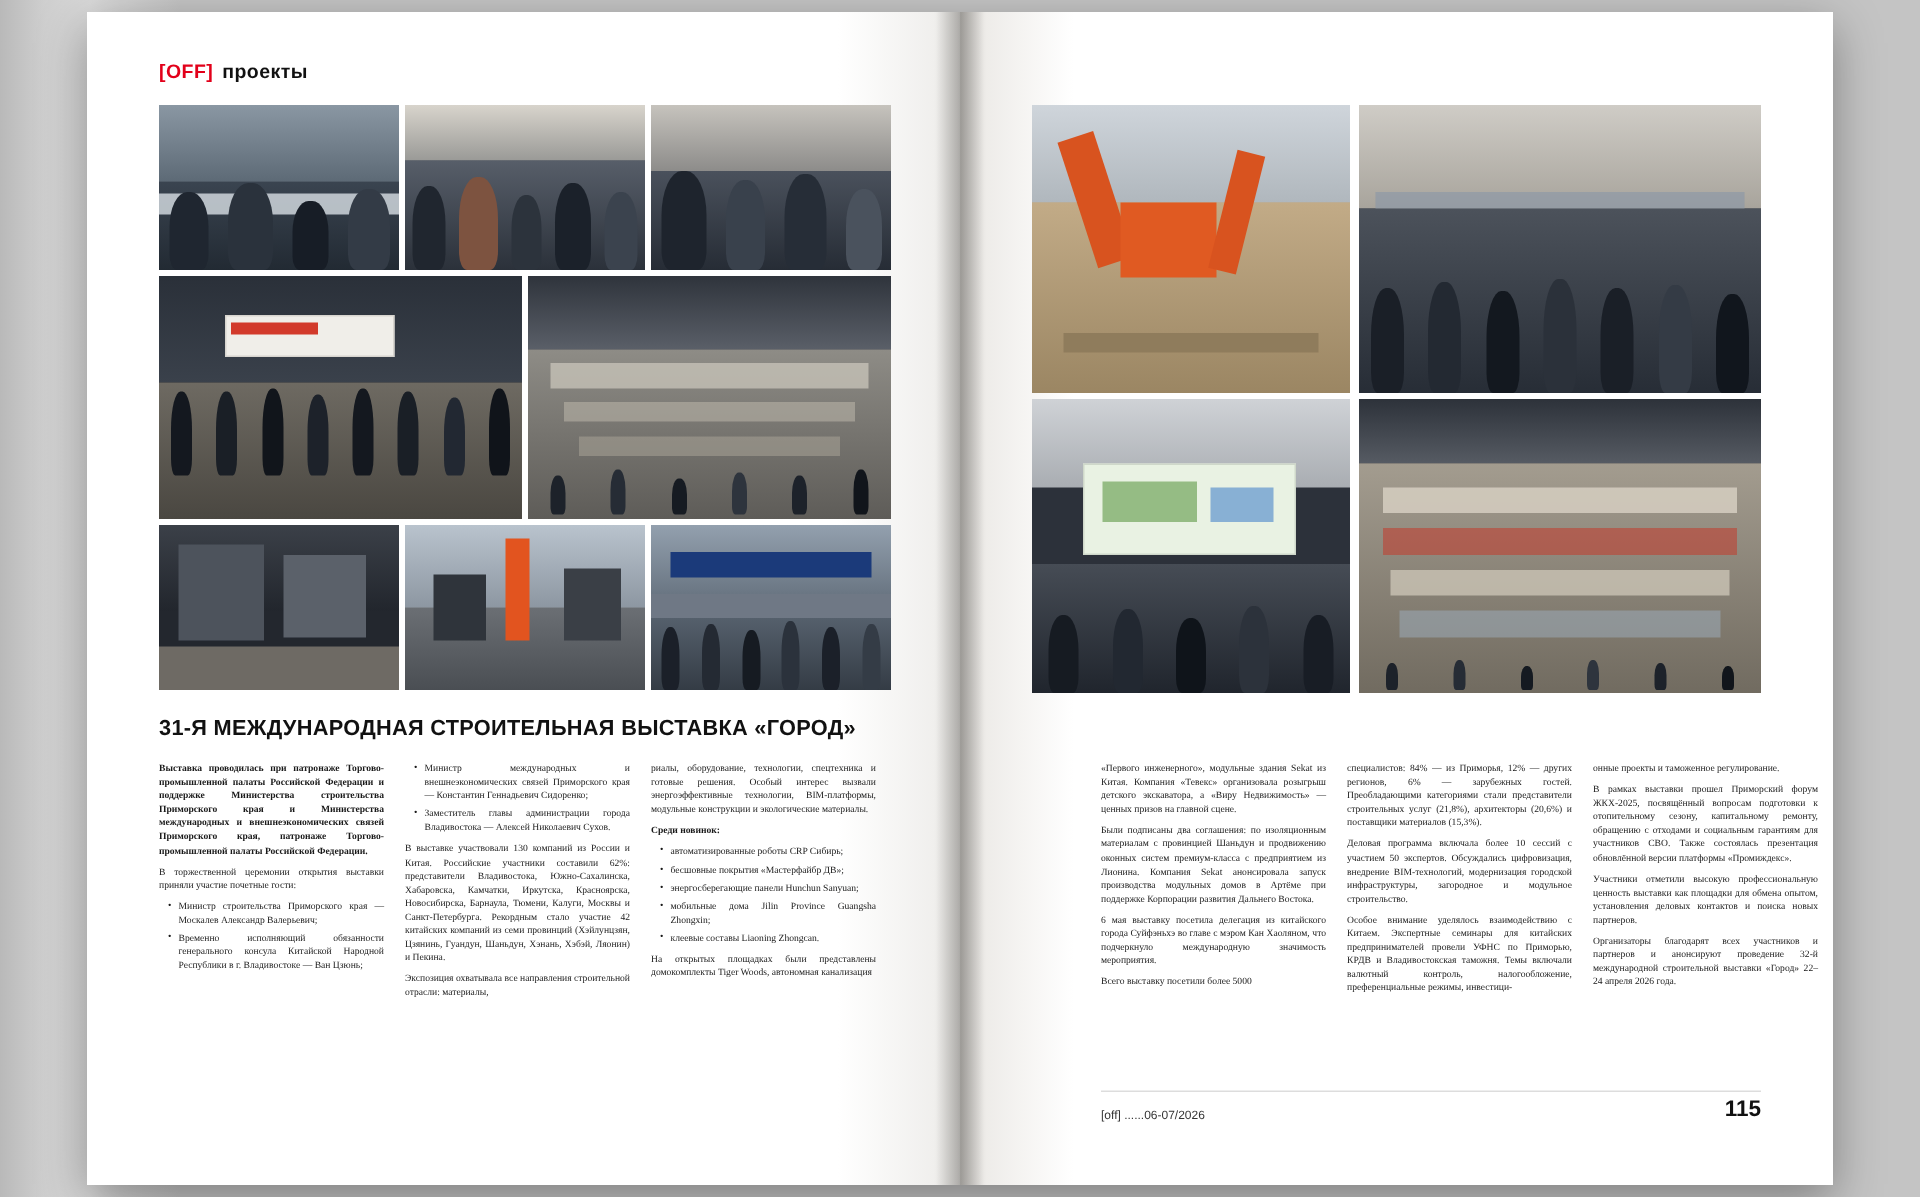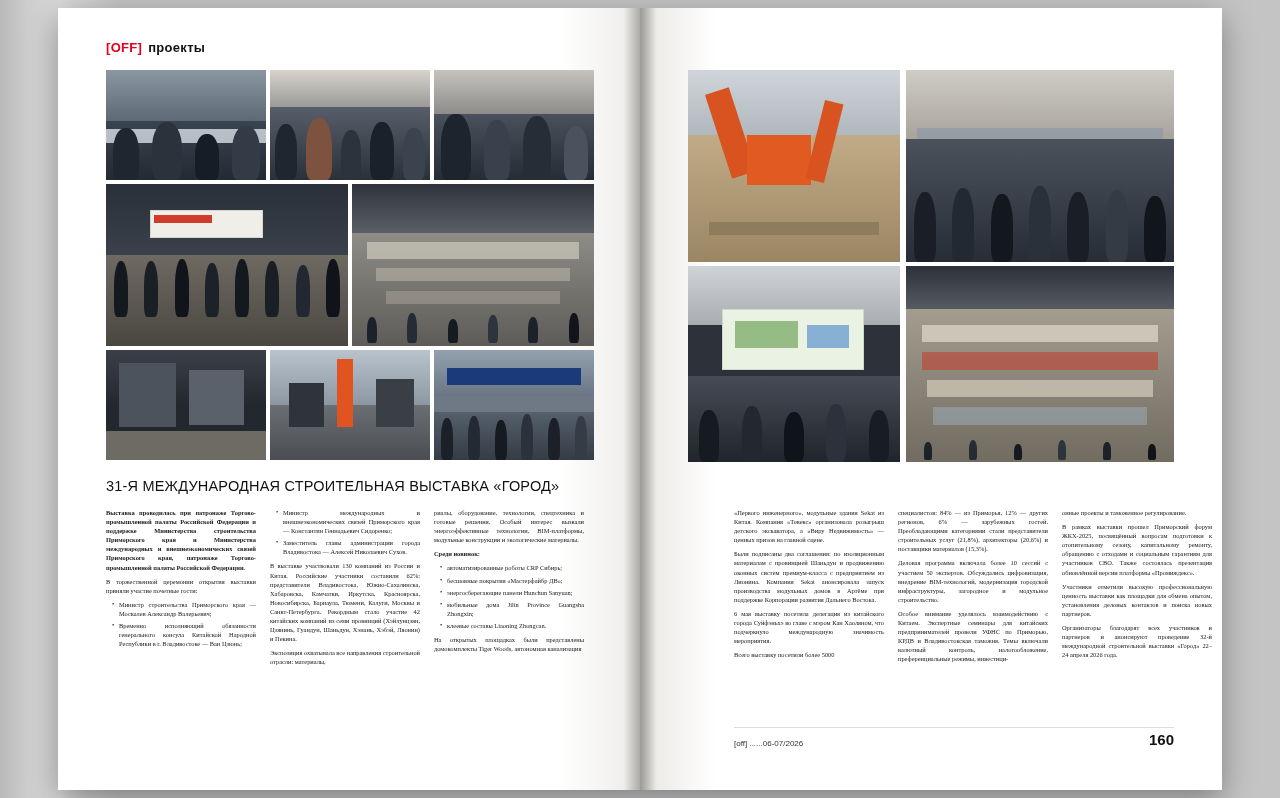--- a/index.html
+++ b/index.html
@@ -26,21 +26,21 @@
      pointer-events:none;}
   
   .hdr{position:absolute;left:48px;top:32px;font-family:"Liberation Sans",sans-serif;
        font-size:13px;font-weight:bold;letter-spacing:.3px;}
   .hdr .off{color:#e2001a;}
   .hdr .sec{color:#111;margin-left:6px;}
 
   
   .ph{position:absolute;background:#556;overflow:hidden;}
 
-  .title-h{position:absolute;font-family:"Liberation Sans",sans-serif;font-weight:normal;
+  .title-h{position:absolute;font-family:"Liberation Sans",sans-serif;font-weight:bold;
       font-size:14.5px;color:#111;letter-spacing:.2px;}
 
   .col{position:absolute;font-size:6.4px;line-height:1.42;color:#1a1a1a;text-align:justify;
        font-family:"Liberation Serif",serif;}
   .col p{margin:0 0 5px 0;}
   .col p.b{font-weight:bold;}
   .col ul{margin:0 0 5px 0;padding-left:8px;list-style:none;}
   .col li{margin:0 0 3px 0;position:relative;padding-left:5px;}
   .col li:before{content:"•";position:absolute;left:-2px;top:-1px;}
 
@@ -269,15 +269,15 @@
           <p>Участники отметили высокую профессиональную ценность выставки как площадки для обмена опытом, установления деловых контактов и поиска новых партнеров.</p>
           <p>Организаторы благодарят всех участников и партнеров и анонсируют проведение 32-й международной строительной выставки «Город» 22–24 апреля 2026 года.</p>
         </div>
 
       <div style="position:absolute;left:94px;right:48px;bottom:62px;height:1px;background:#ddd;"></div>
     </div>
 
     <div class="gutter"></div>
 
     <div class="folio l">[off] ......06-07/2026</div>
-    <div class="folio r">160</div>
+    <div class="folio r">115</div>
   </div>
 </div>
 
 </body></html>

